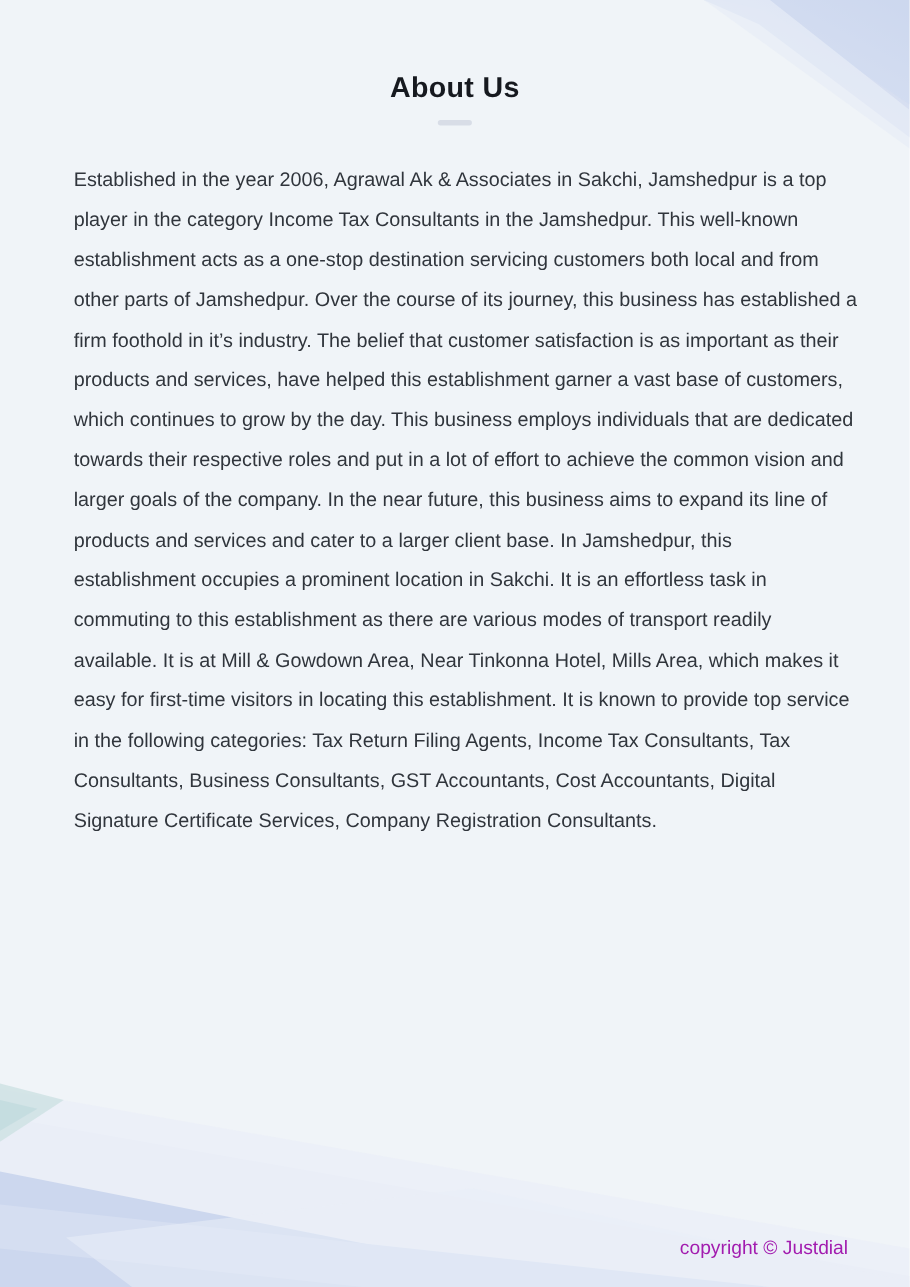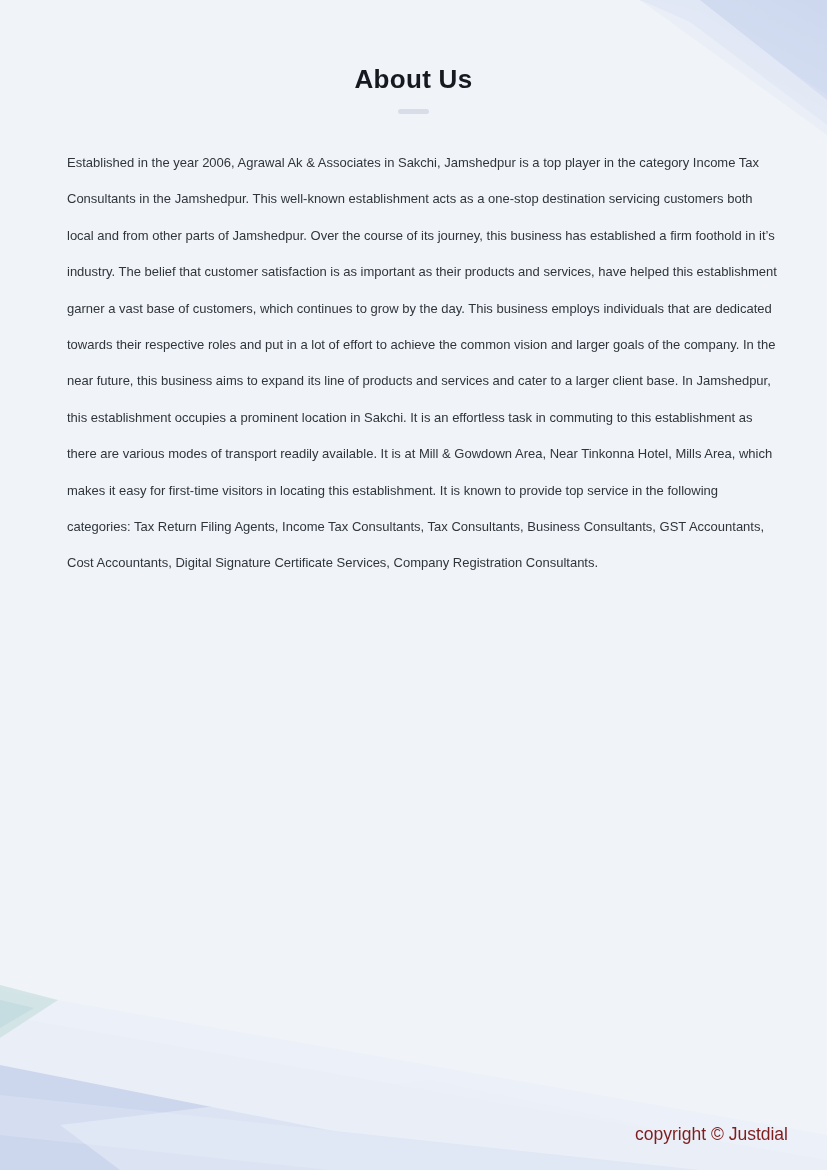--- a/index.html
+++ b/index.html
@@ -46,32 +46,32 @@
     width: 31px;
     height: 5px;
     border-radius: 2.5px;
     background: #d8dde7;
     margin: 14px auto 0 auto;
   }
 
   .about-text {
     margin: 31px 46px 0 67px;
     width: 714px;
-    font-size: 13px;
+    font-size: 18px;
     line-height: 36.4px;
     color: #30353c;
     text-align: left;
   }
 
   .footer {
     position: absolute;
-    right: 39px;
+    right: 56px;
     bottom: 25px;
     font-size: 17.5px;
-    color: #7f1d1d;
+    color: #a21caf;
     z-index: 2;
   }
 </style>
 </head>
 <body>
 
 <div class="page">
 
   <svg class="deco-top-right" viewBox="0 0 827 150" xmlns="http://www.w3.org/2000/svg" aria-hidden="true">
     <defs>

